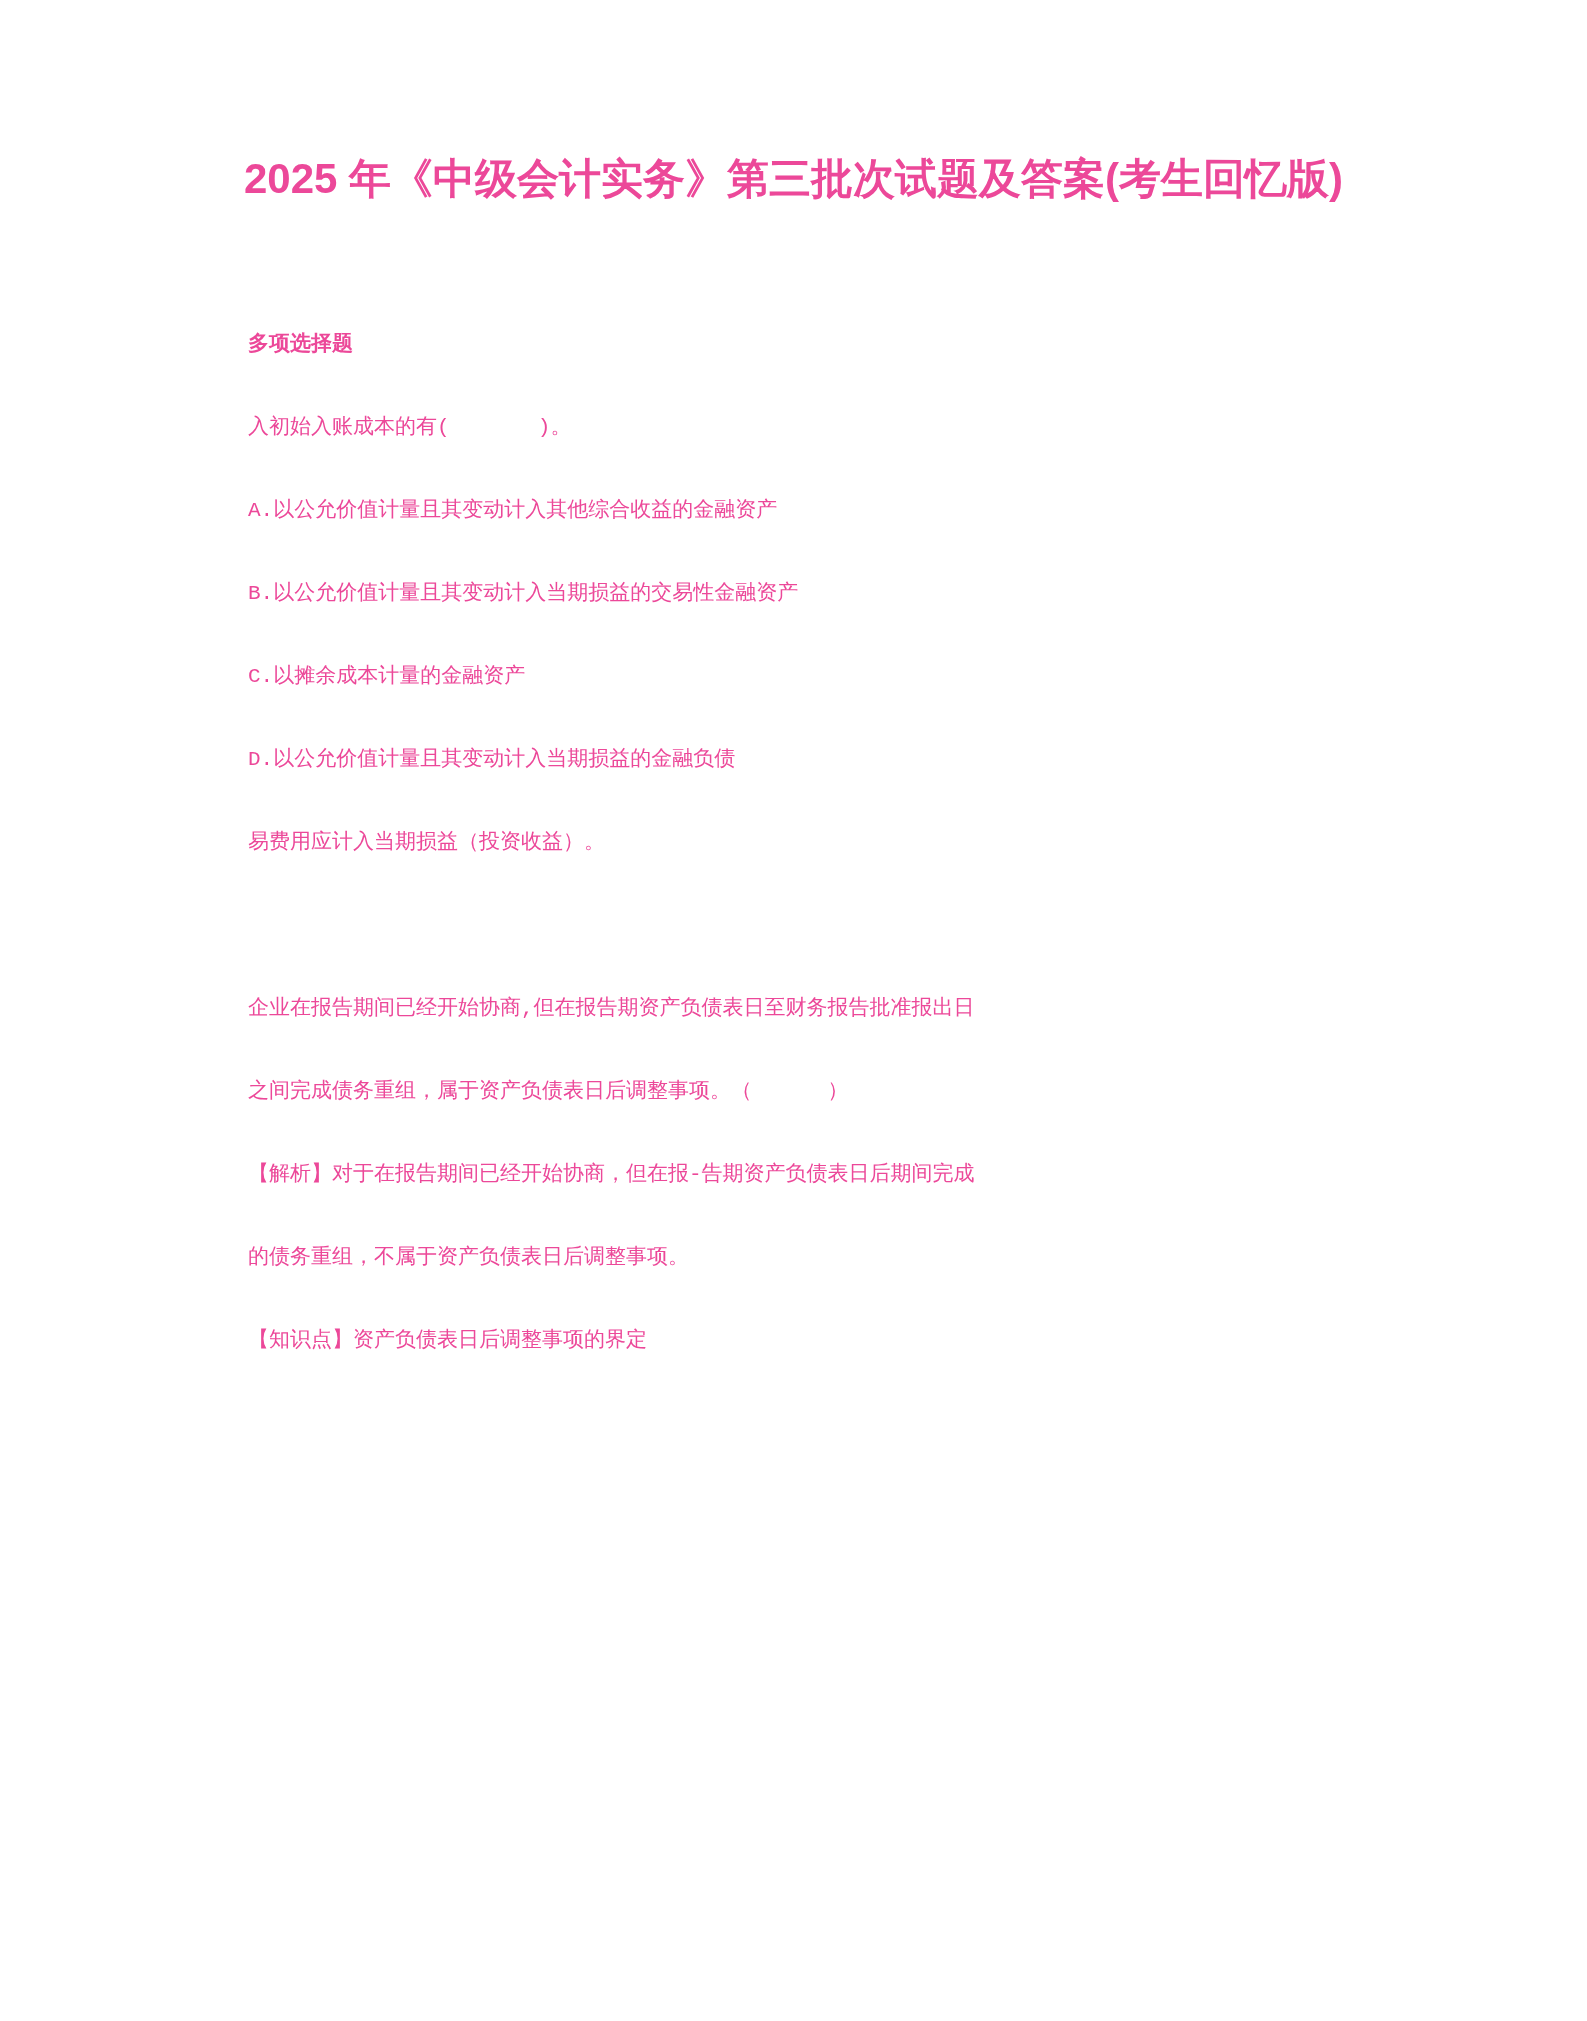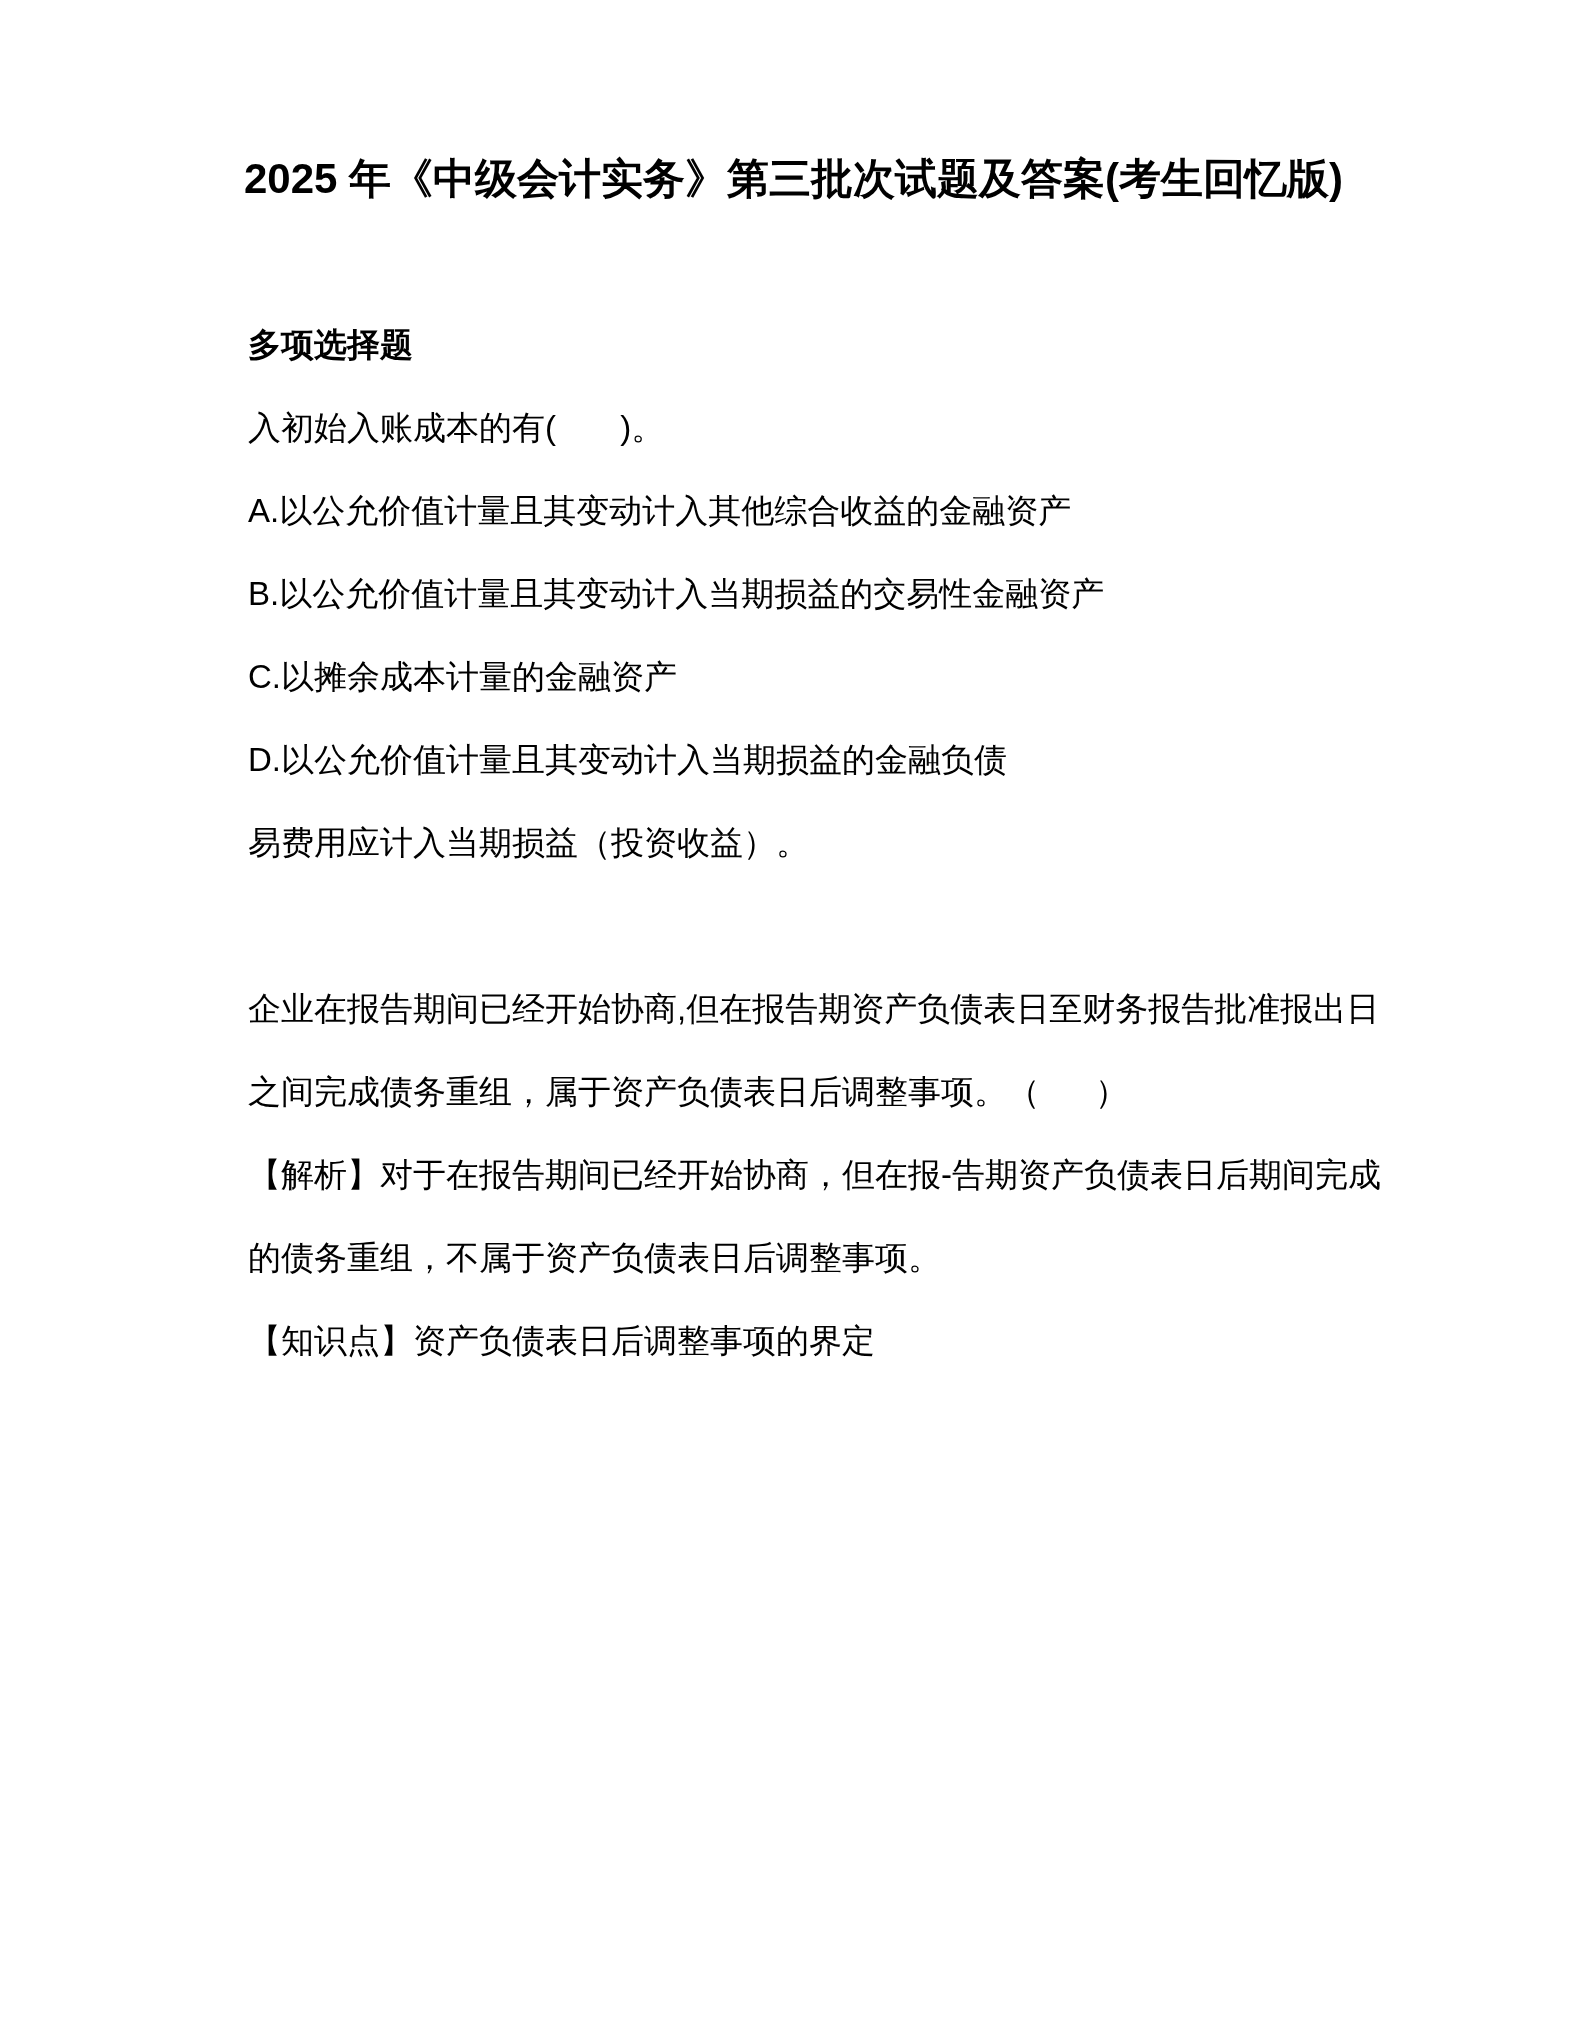--- a/index.html
+++ b/index.html
@@ -5,21 +5,21 @@
   html, body {
     margin: 0;
     padding: 0;
     background: #ffffff;
   }
   .page {
     position: relative;
     width: 1587px;
     height: 2021px;
     background: #ffffff;
-    color: #000000;
+    color: #ec4899;
     font-family: "Liberation Sans", "DejaVu Sans", sans-serif;
     overflow: hidden;
   }
   .doc-title {
     position: absolute;
     top: 137px;
     left: 0;
     width: 1587px;
     height: 83px;
     line-height: 83px;
@@ -30,23 +30,24 @@
   }
   .content {
     position: absolute;
     top: 303px;
     left: 248px;
     width: 1190px;
   }
   .line {
     height: 83px;
     line-height: 83px;
-    font-size: 33px;
+    font-size: 21px;
     white-space: pre;
     font-weight: normal;
+    font-family: Liberation Mono, monospace;
   }
   .section-heading {
     font-weight: bold;
   }
   .spacer {
     height: 83px;
   }
 </style>
 </head>
 <body>

